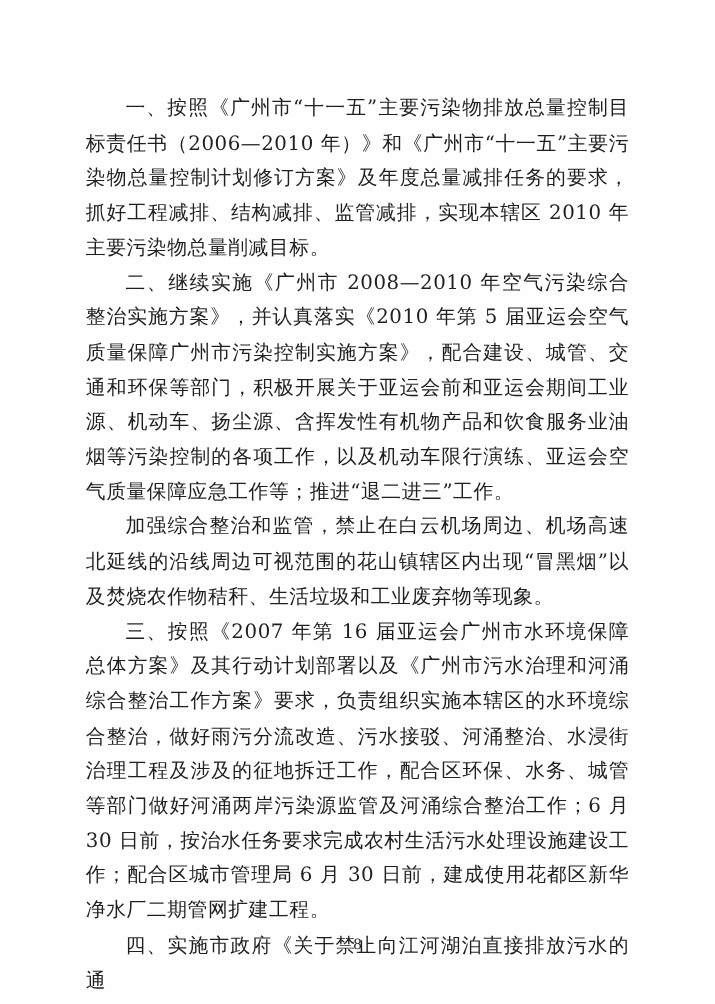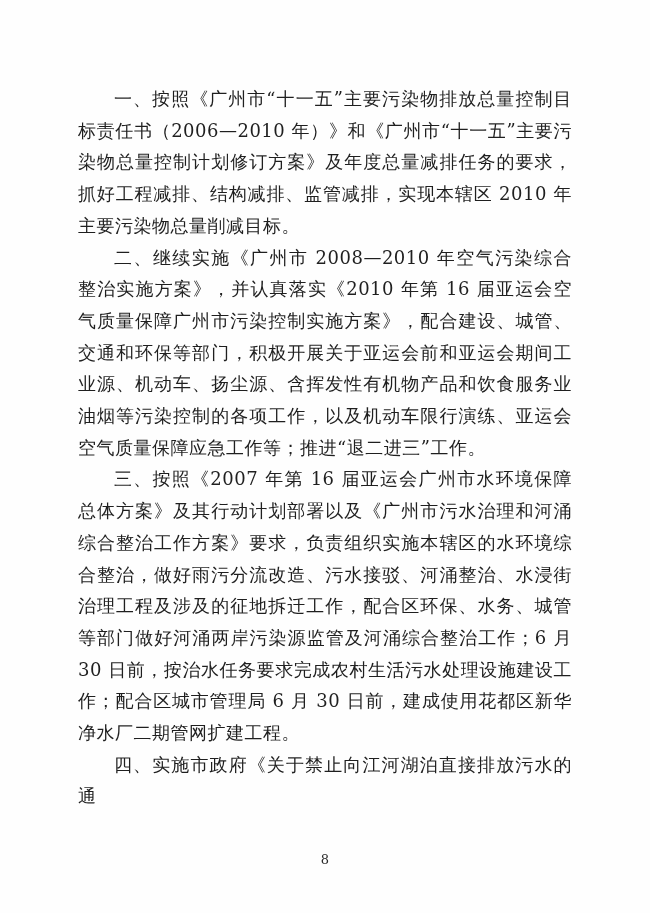--- a/index.html
+++ b/index.html
@@ -50,18 +50,19 @@
     color: #2a2a2a;
     letter-spacing: 0;
   }
 </style>
 </head>
 <body>
 
 <div class="scan-page">
   <div class="doc-body">
     <p class="para">一、按照《广州市“十一五”主要污染物排放总量控制目标责任书（2006—2010 年）》和《广州市“十一五”主要污染物总量控制计划修订方案》及年度总量减排任务的要求，抓好工程减排、结构减排、监管减排，实现本辖区 2010 年主要污染物总量削减目标。</p>
-    <p class="para">二、继续实施《广州市 2008—2010 年空气污染综合整治实施方案》，并认真落实《2010 年第 16 届亚运会空气质量保障广州市污染控制实施方案》，配合建设、城管、交通和环保等部门，积极开展关于亚运会前和亚运会期间工业源、机动车、扬尘源、含挥发性有机物产品和饮食服务业油烟等污染控制的各项工作，以及机动车限行演练、亚运会空气质量保障应急工作等；推进“退二进三”工作。</p>
+    <p class="para">二、继续实施《广州市 2008—2010 年空气污染综合整治实施方案》，并认真落实《2010 年第 5 届亚运会空气质量保障广州市污染控制实施方案》，配合建设、城管、交通和环保等部门，积极开展关于亚运会前和亚运会期间工业源、机动车、扬尘源、含挥发性有机物产品和饮食服务业油烟等污染控制的各项工作，以及机动车限行演练、亚运会空气质量保障应急工作等；推进“退二进三”工作。</p>
+    <p class="para">加强综合整治和监管，禁止在白云机场周边、机场高速北延线的沿线周边可视范围的花山镇辖区内出现“冒黑烟”以及焚烧农作物秸秆、生活垃圾和工业废弃物等现象。</p>
     <p class="para">三、按照《2007 年第 16 届亚运会广州市水环境保障总体方案》及其行动计划部署以及《广州市污水治理和河涌综合整治工作方案》要求，负责组织实施本辖区的水环境综合整治，做好雨污分流改造、污水接驳、河涌整治、水浸街治理工程及涉及的征地拆迁工作，配合区环保、水务、城管等部门做好河涌两岸污染源监管及河涌综合整治工作；6 月 30 日前，按治水任务要求完成农村生活污水处理设施建设工作；配合区城市管理局 6 月 30 日前，建成使用花都区新华净水厂二期管网扩建工程。</p>
     <p class="para">四、实施市政府《关于禁止向江河湖泊直接排放污水的通</p>
   </div>
   <div class="page-number">8</div>
 </div>
 
 </body></html>

